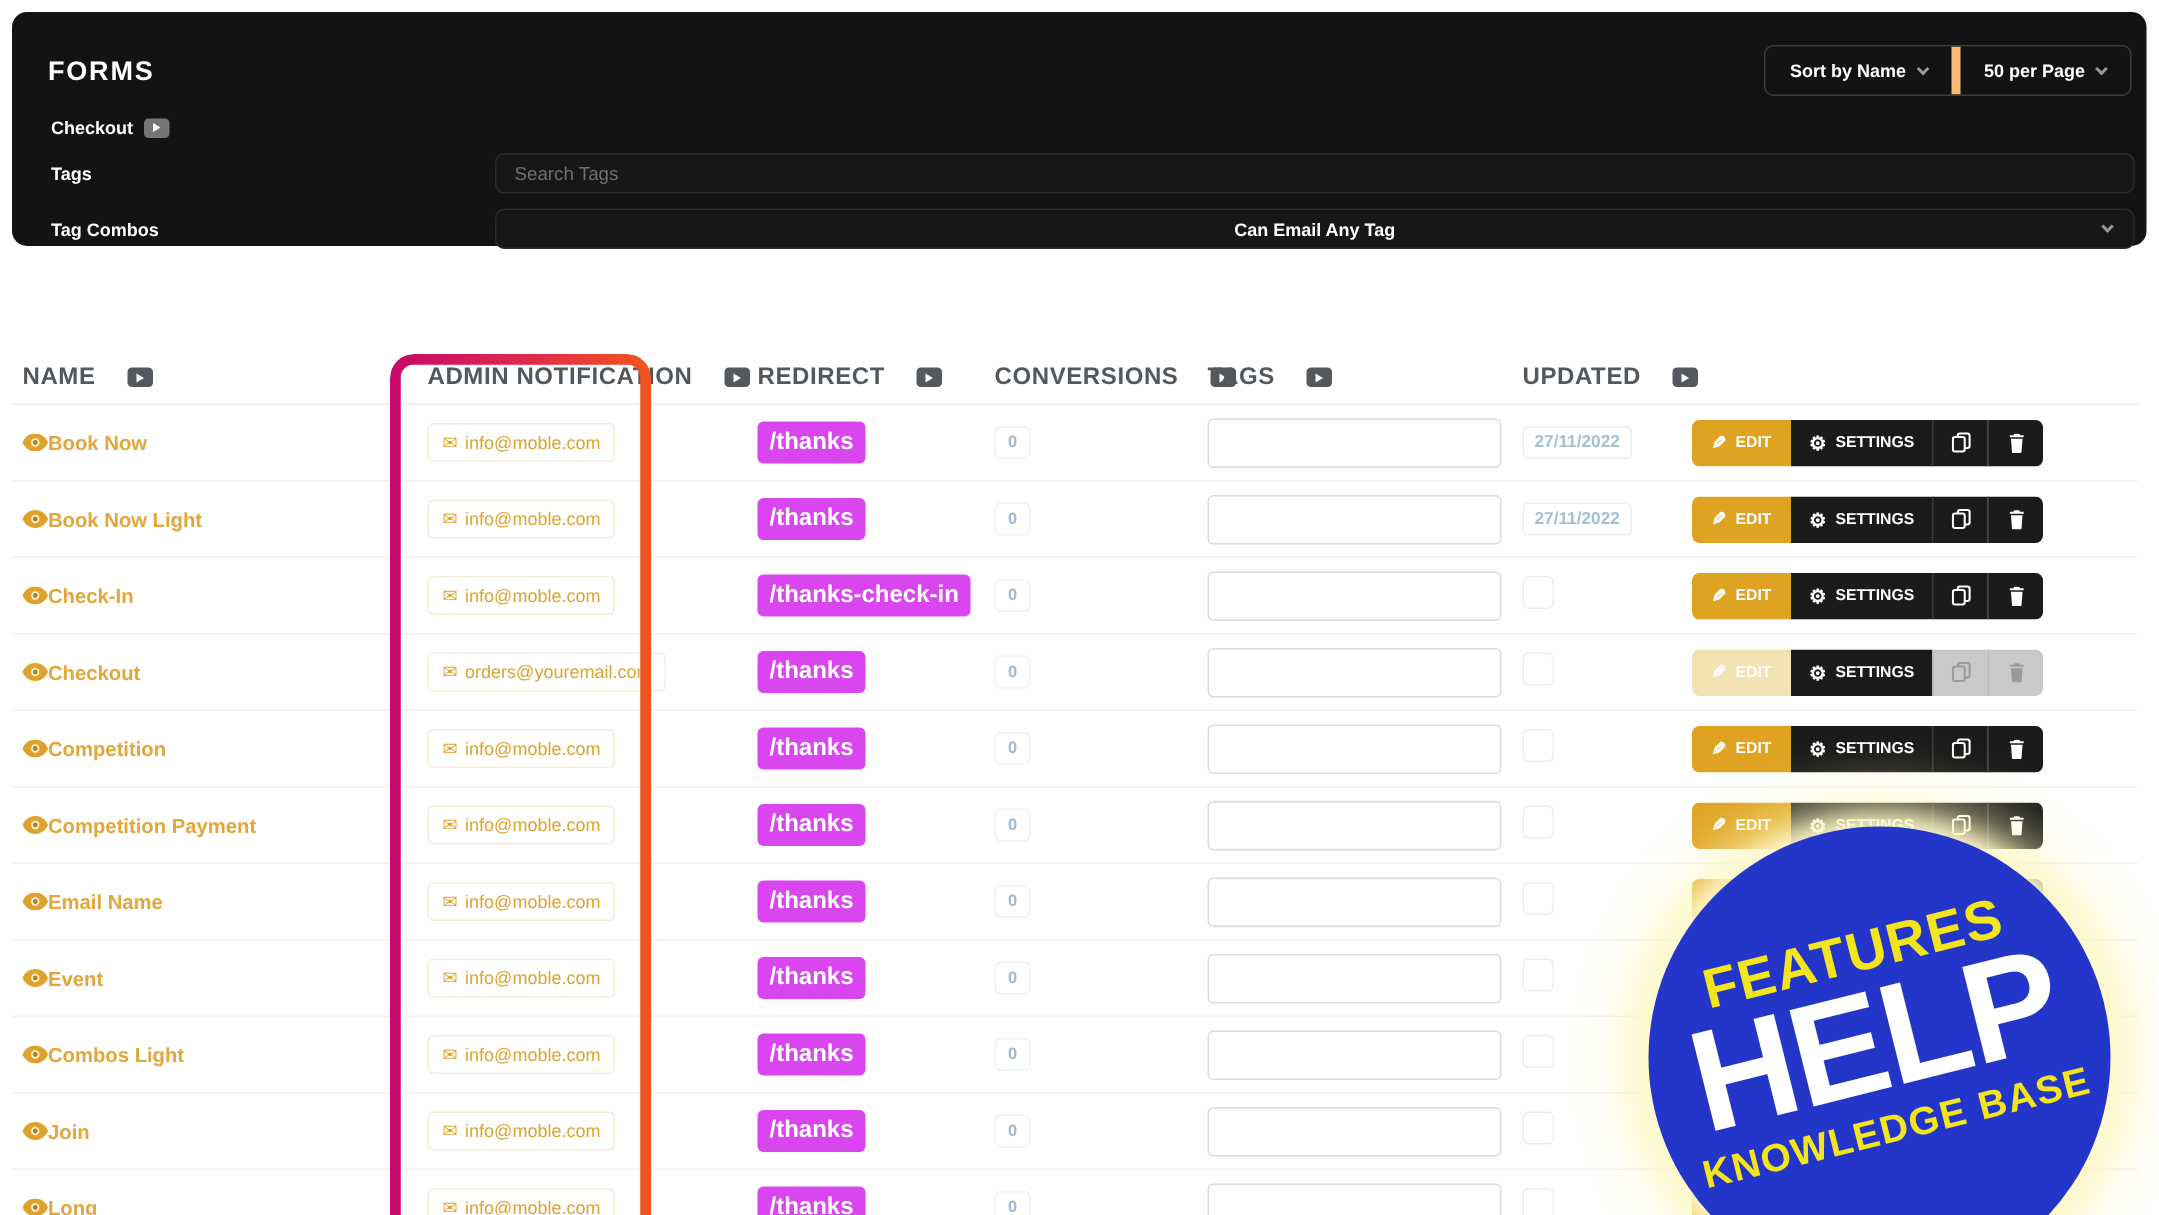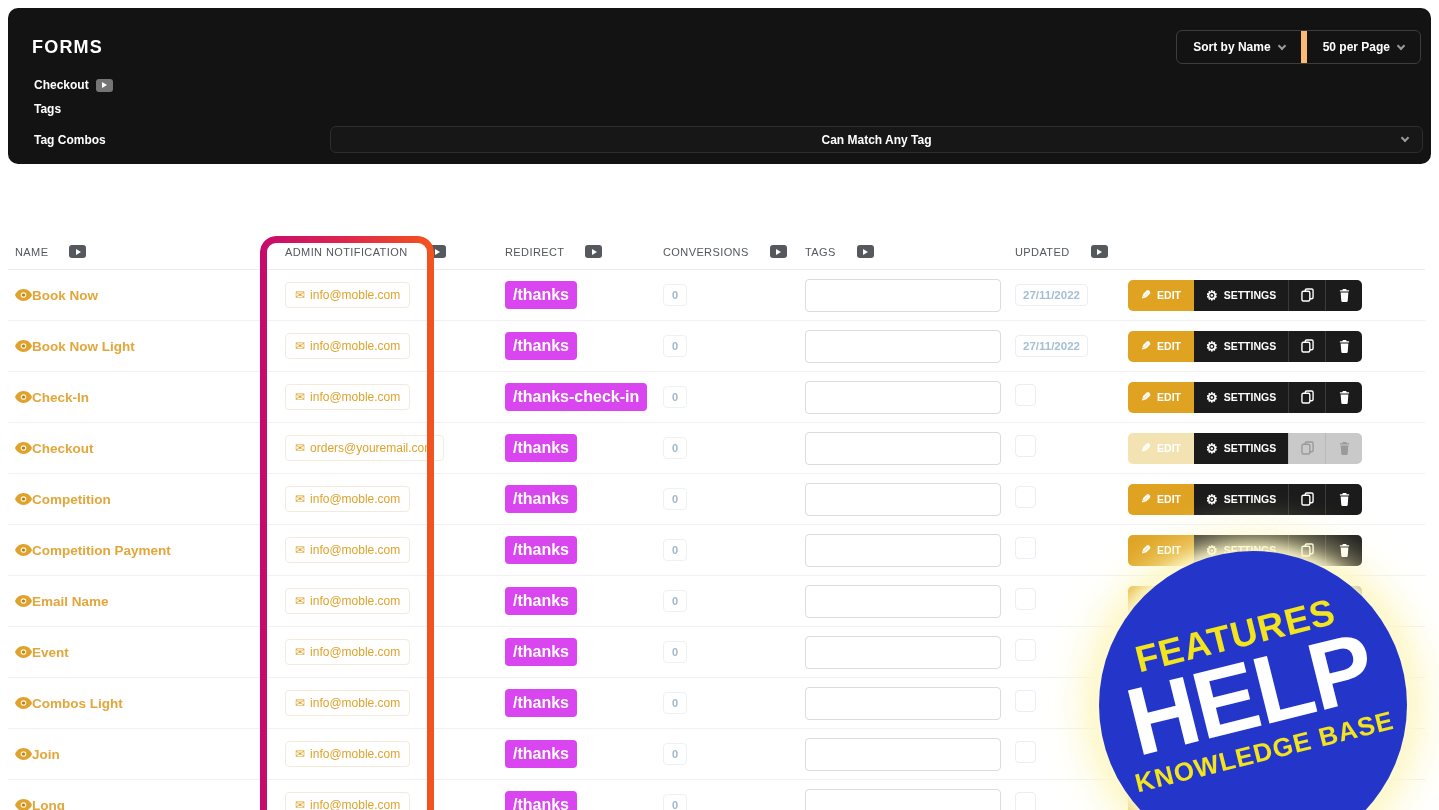--- a/index.html
+++ b/index.html
@@ -33,21 +33,21 @@
   .play-icon { display:inline-flex; align-items:center; justify-content:center;
                width:17px; height:13px; border-radius:3px; background:#757575; flex:0 0 auto; }
   .play-icon::after { content:""; border-left:5px solid #fff; border-top:3.5px solid transparent;
                       border-bottom:3.5px solid transparent; margin-left:1px; }
 
   
   .table { position:absolute; left:8px; top:234px; width:1417px; }
   .trow, .thead { display:grid; grid-template-columns:270px 220px 158px 142px 210px 113px 1fr;
                   align-items:center; padding-left:7px; }
   .thead { height:36px; border-bottom:1px solid #ececec; }
-  .th { display:flex; align-items:center; gap:21px; color:#53585c; font-size:11px; font-weight:normal;
+  .th { display:flex; align-items:center; gap:21px; color:#53585c; font-size:16px; font-weight:bold;
         letter-spacing:0.4px; text-transform:uppercase; }
   .th .play-icon { background:#55595d; }
   .trow { height:51px; border-bottom:1px solid #f1f1f1; }
   .name-cell { display:flex; align-items:center; gap:0; }
   .eye { display:inline-flex; cursor:pointer; }
   .form-name { color:#e2a63b; font-size:13.5px; font-weight:bold; text-decoration:none; cursor:pointer; }
   .email-badge { display:inline-flex; align-items:center; gap:5px; border:1px solid #f3ecda; border-radius:4px;
                  padding:5px 9px; color:#dfa32d; font-size:12px; cursor:pointer; background:#fff; }
   .email-badge .env { font-size:12px; line-height:1; }
   .redirect-badge { display:inline-block; background:#d946ef; color:#fff; font-size:16px; font-weight:bold;
@@ -115,28 +115,29 @@
     <div class="field-label">
       <span>Checkout</span>
       <span class="play-icon"></span>
     </div>
   </div>
 
   <div class="field-row">
     <div class="field-label">
       <span>Tags</span>
     </div>
+    <input class="field-input" placeholder="Search Tags" style="">
   </div>
 
   <div class="field-row">
     <div class="field-label">
       <span>Tag Combos</span>
     </div>
     <div class="field-select">
-      <span>Can Match Any Tag</span>
+      <span>Can Email Any Tag</span>
       <span class="chev"></span>
     </div>
   </div>
 
 </div>
 
 <div class="table">
   <div class="thead">
     <div class="th">
       <span>NAME</span>

